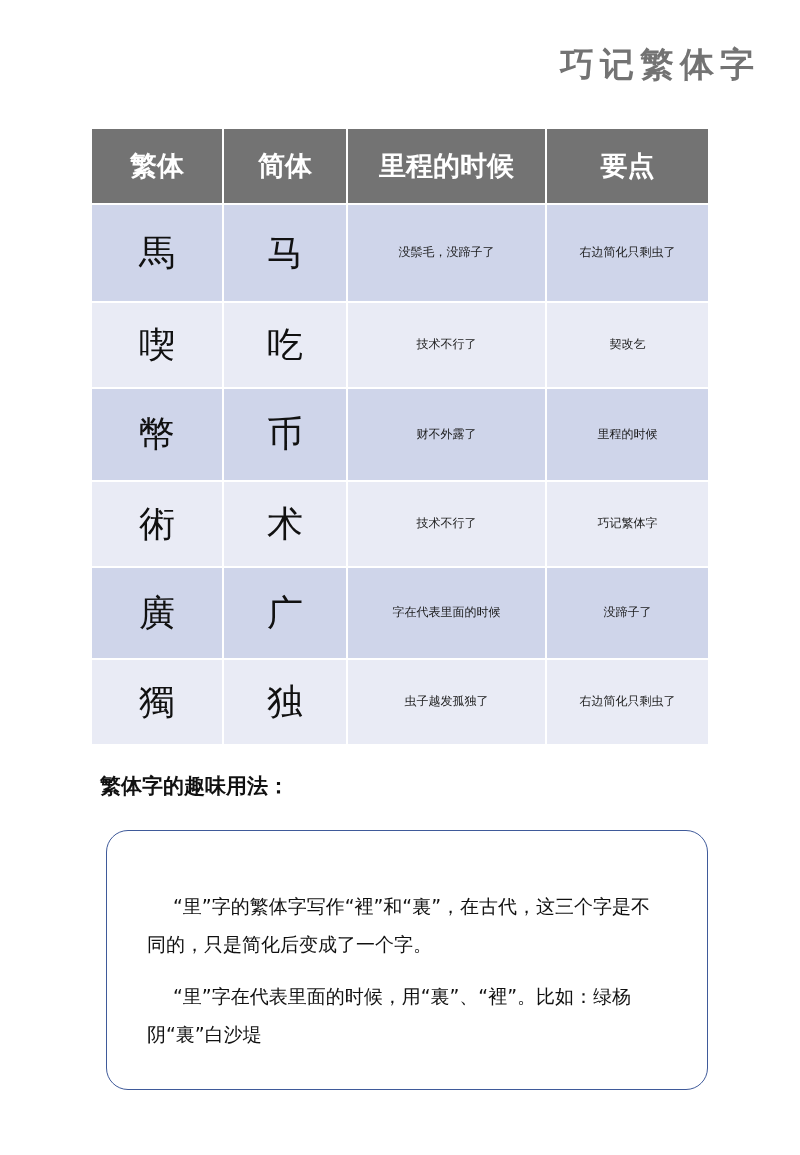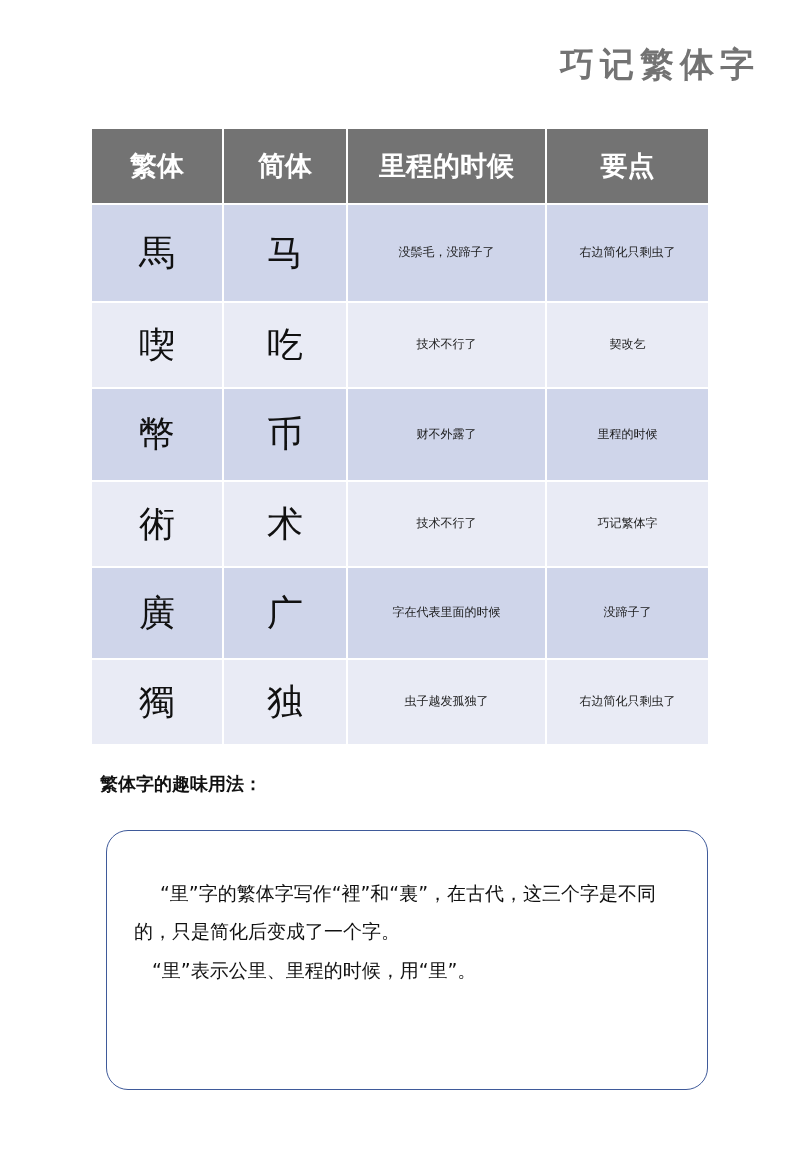--- a/index.html
+++ b/index.html
@@ -66,40 +66,40 @@
     .char-table td.small {
       font-family: Liberation Mono, monospace;
       font-size: 12px;
       line-height: 22px;
       color: #1a1a1a;
     }
     .section-heading {
       position: absolute;
       left: 100px;
       top: 772px;
-      font-size: 18px;
+      font-size: 21px;
       font-weight: bold;
       color: #111111;
     }
     .note-box {
       position: absolute;
       left: 106px;
       top: 830px;
       width: 602px;
       height: 260px;
       border: 1.5px solid #3f5a9a;
       border-radius: 22px;
       box-sizing: border-box;
       padding: 42px 26px 0 26px;
       font-size: 19px;
       line-height: 38px;
       color: #111111;
     }
     .note-box p {
-      margin: 1px;
+      margin: 14px;
     }
     .note-box p.indent1 { text-indent: 26px; }
     .note-box p.indent2 { text-indent: 26px; }
     .note-box p.indent3 { text-indent: 18px; }
   </style>
 </head>
 <body>
 
 <div class="page-title">巧记繁体字</div>
 
@@ -157,14 +157,14 @@
         <td class="small">右边简化只剩虫了</td>
       </tr>
     </tbody>
   </table>
 </div>
 
 <div class="section-heading">繁体字的趣味用法：</div>
 
 <div class="note-box">
   <p class="indent1">“里”字的繁体字写作“裡”和“裏”，在古代，这三个字是不同的，只是简化后变成了一个字。</p>
-  <p class="indent3">“里”表示公里、里程的时候，用“里”。</p>
+  <p class="indent2">“里”字在代表里面的时候，用“裏”、“裡”。比如：绿杨阴“裏”白沙堤</p>
 </div>
 
 </body></html>

